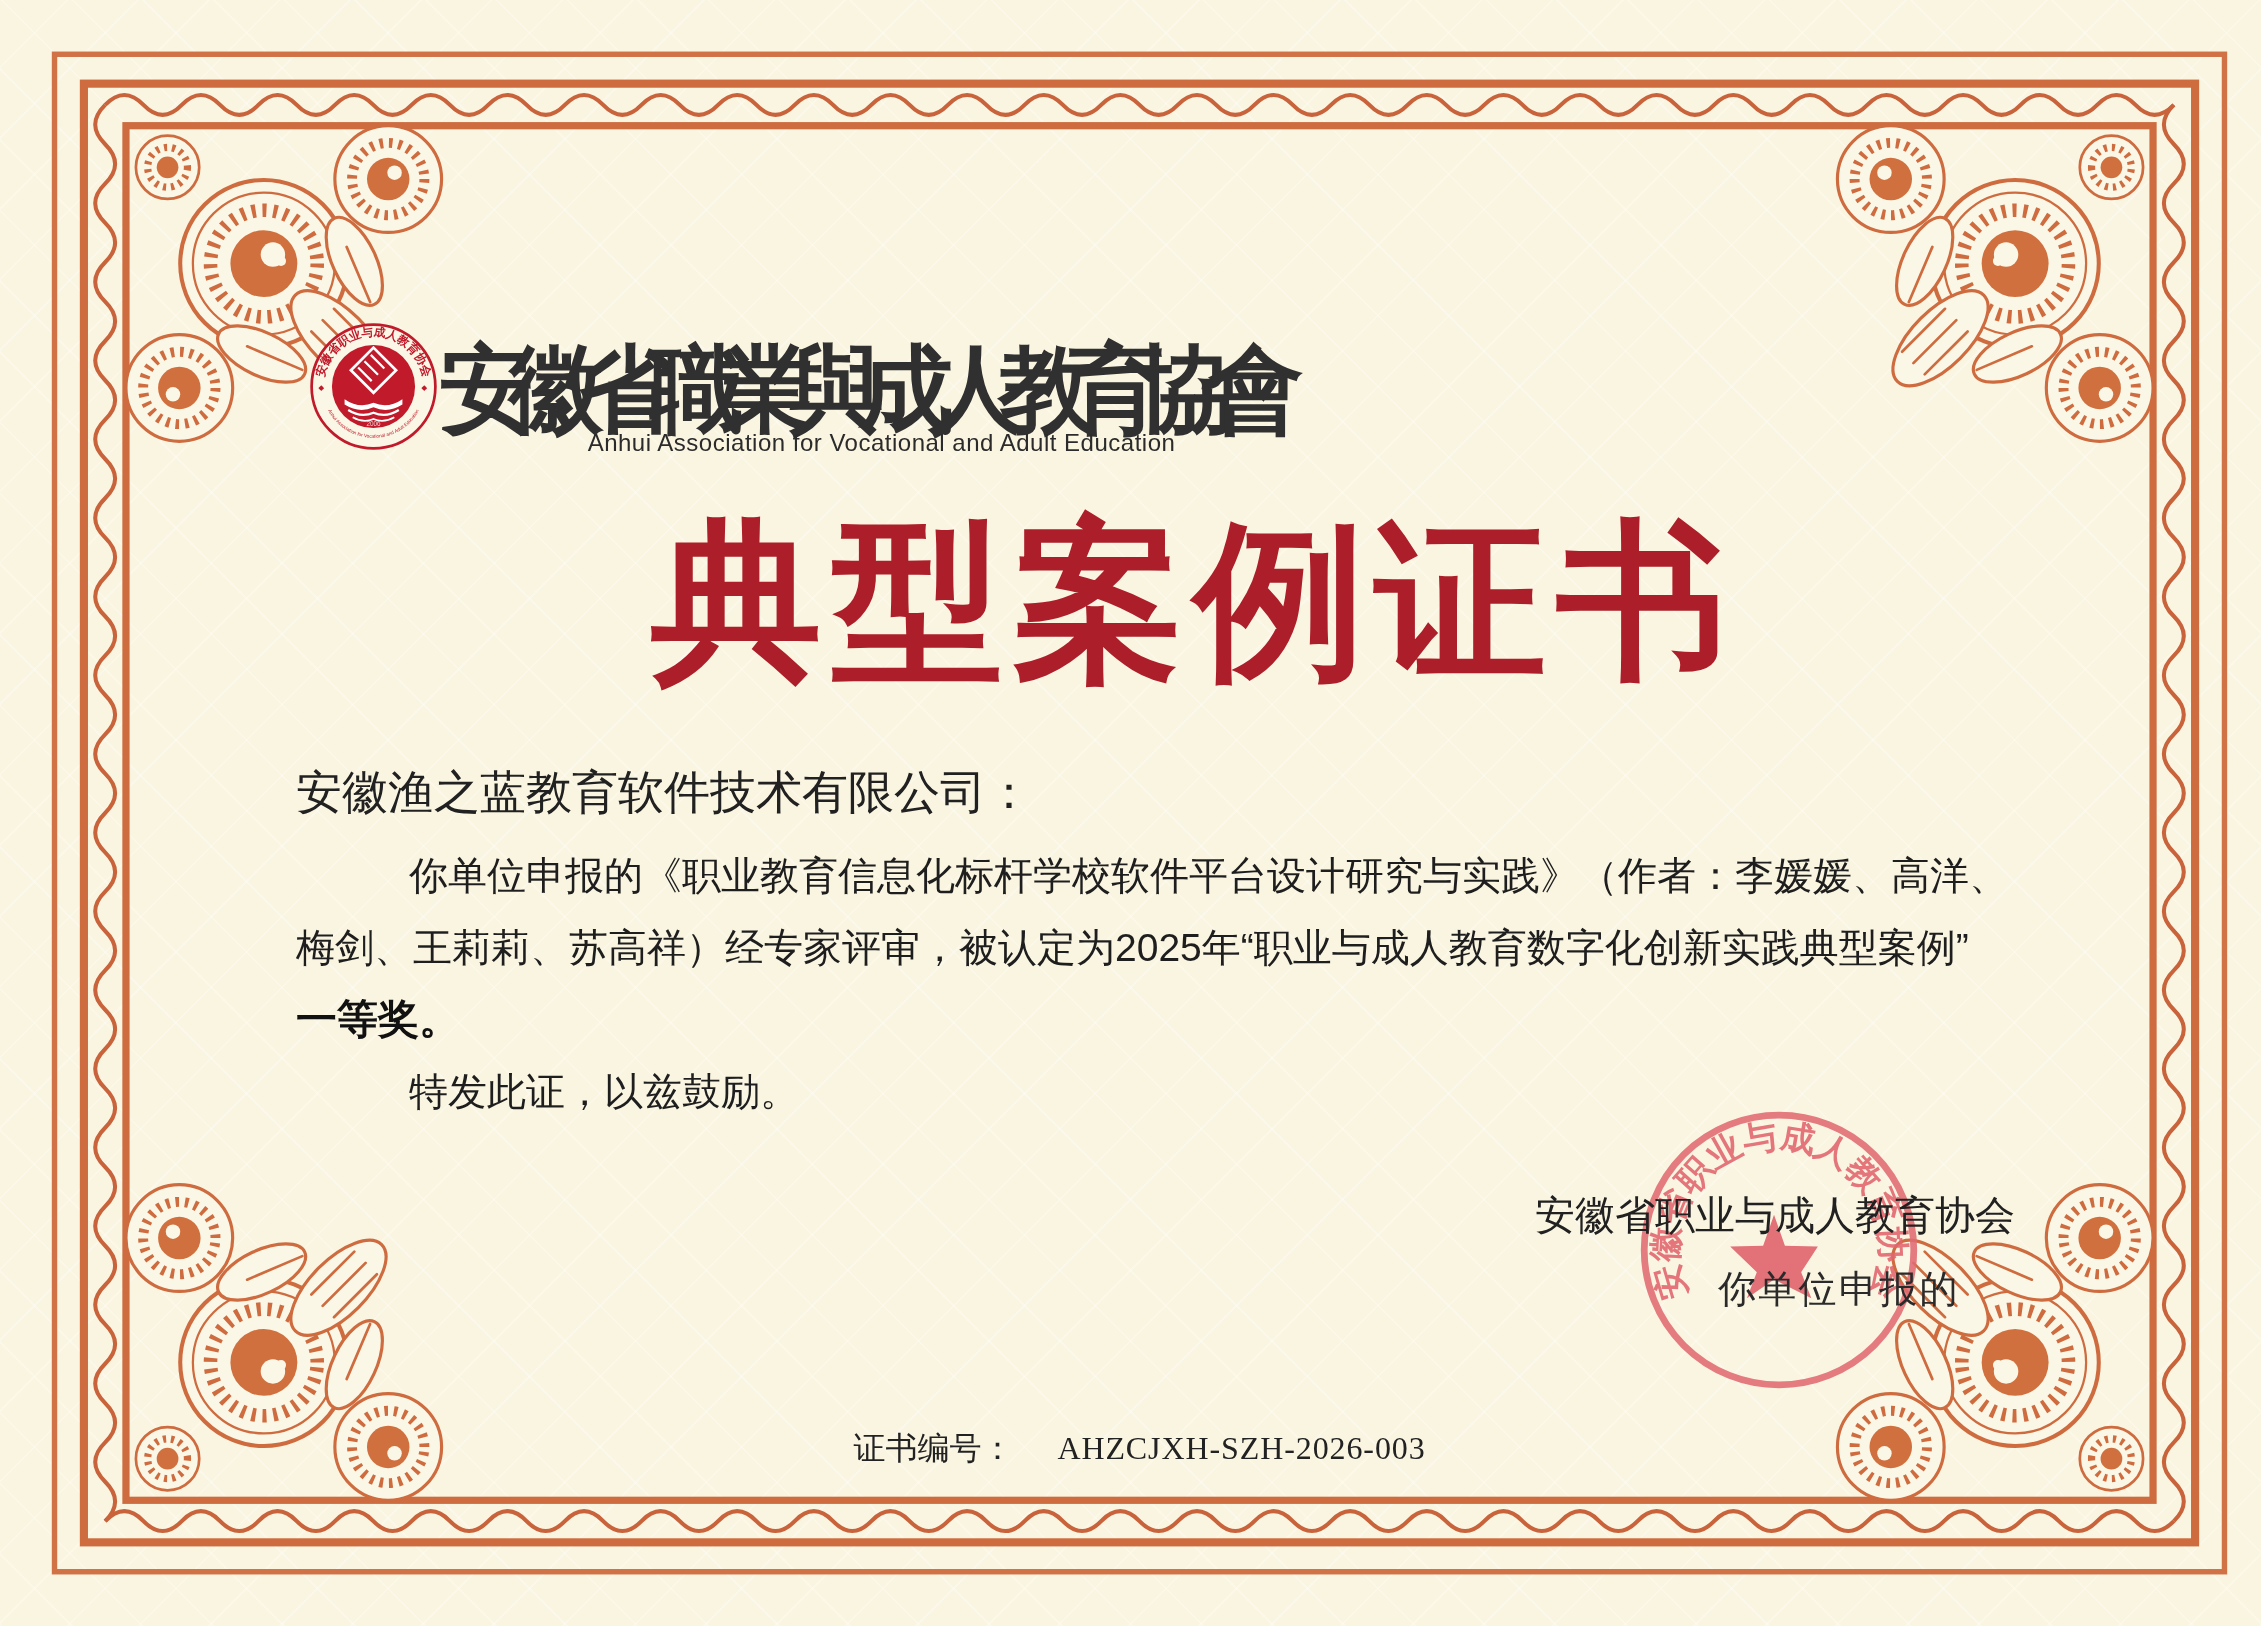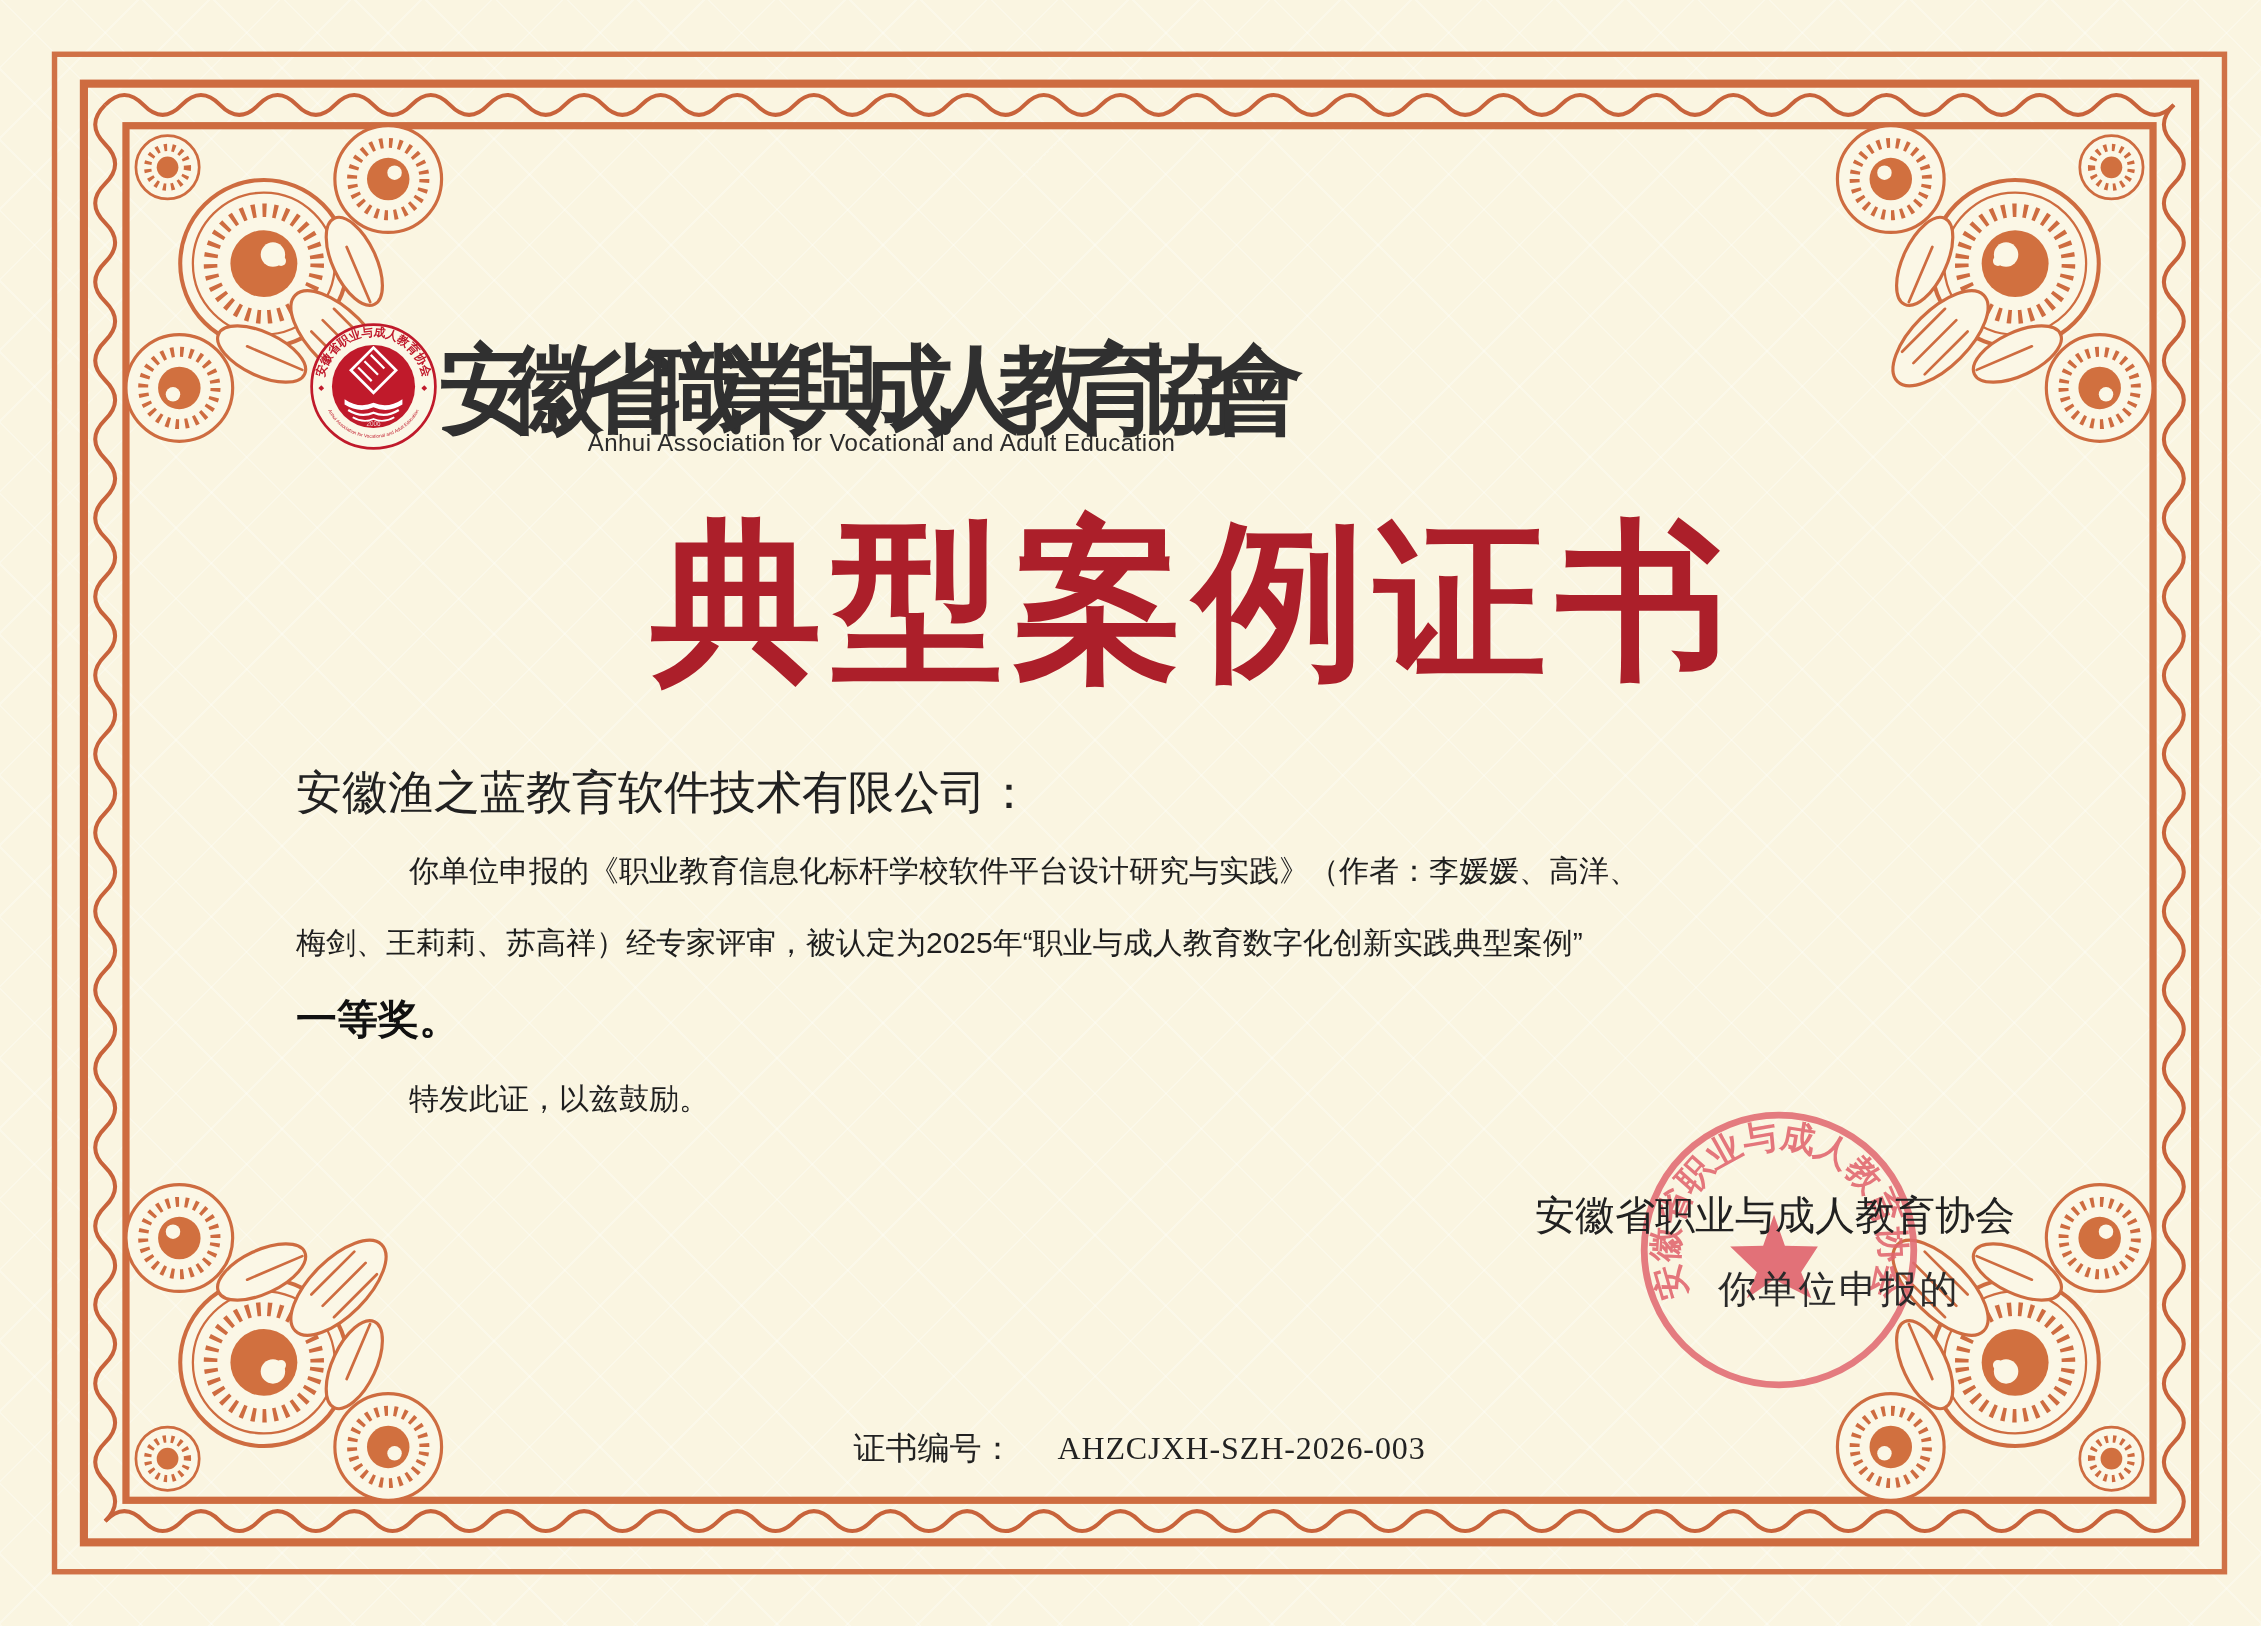--- a/index.html
+++ b/index.html
@@ -24,25 +24,25 @@
     left:488px;top:429px;width:787px;text-align:center;
     font-size:24px;letter-spacing:0.5px;color:#2b2b2b;white-space:nowrap;
   }
   .cert-title{
     left:579px;top:506px;width:1158px;text-align:right;
     font-family:"DejaVu Serif", serif;font-weight:bold;
     font-size:171px;letter-spacing:10px;line-height:1.1;
     color:#AC1F2A;white-space:nowrap;
   }
   .recipient{left:296px;top:762px;font-size:46px;font-weight:normal;white-space:nowrap;}
-  .b-line{font-size:30px;line-height:1;white-space:nowrap;color:#1e1e1e;}
+  .b-line{font-size:39px;line-height:1;white-space:nowrap;color:#1e1e1e;}
   .l1{left:409px;top:856px;}
   .l2{left:296px;top:928px;}
   .l3{left:296px;top:999px;font-weight:bold;font-size:41px;color:#111;}
-  .l4{left:409px;top:1072px;margin-top:12px;}
+  .l4{left:409px;top:1072px;}
   .issuer{left:1535px;top:1188px;font-size:40px;font-weight:500;white-space:nowrap;}
   .issue-date{left:1718px;top:1264px;font-size:38px;letter-spacing:2.3px;white-space:nowrap;color:#2a2a2a;}
   .cert-no{left:0;top:1427px;width:2279px;text-align:center;font-size:32px;color:#222;white-space:nowrap;}
   .cert-no .num{font-family:Liberation Serif, serif;letter-spacing:0.9px;margin-left:44px;}
   #logo-svg{left:308px;top:321px;width:131px;height:131px;}
   #stamp-svg{left:1632px;top:1103px;width:294px;height:294px;opacity:.88;}
 </style>
 </head>
 <body>
 

